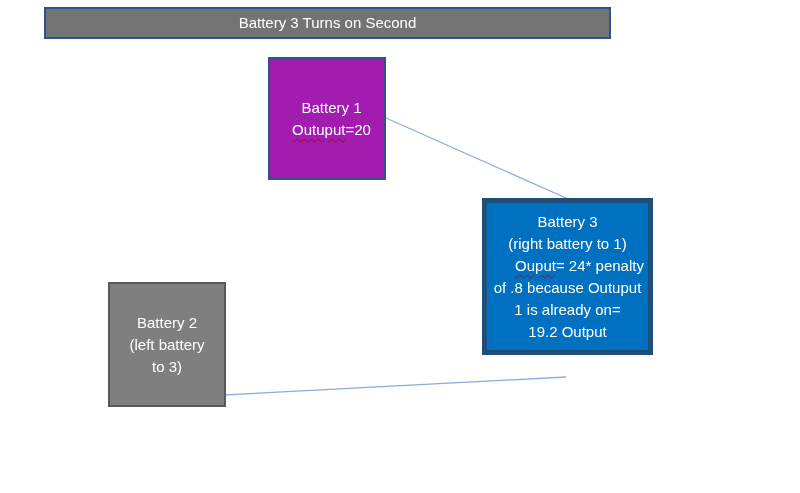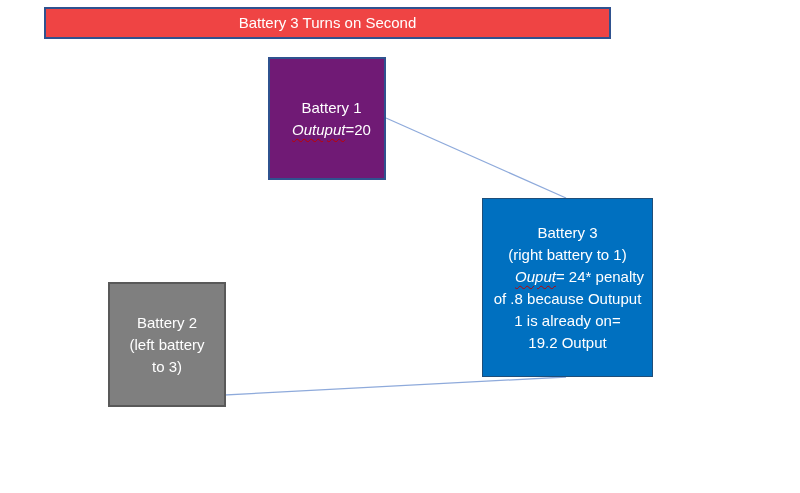--- a/index.html
+++ b/index.html
@@ -47,55 +47,54 @@
     top: 57px;
     width: 118px;
     height: 123px;
     border: 2px solid #2F528F;
     background: #4472C4;
   }
   .battery3 {
     left: 482px;
     top: 198px;
     width: 171px;
-    height: 179px;
-    border: 1px solid #000000;
+    height: 157px;
+    border: 5px solid #000000;
     background: #0070C0;
   }
   .battery2 {
     left: 68px;
     top: 282px;
     width: 118px;
     height: 125px;
     border: 2px solid #595959;
     background: #7F7F7F;
   }
   .misspell {
     text-decoration: underline;
     text-decoration-style: wavy;
     text-decoration-thickness: 1px;
     text-underline-offset: 3px;
-    font-style: italic;
   }
 </style>
 </head>
 <body>
 
 <div class="canvas">
 
   <svg class="connectors" xmlns="http://www.w3.org/2000/svg" viewBox="0 0 800 493">
     <line x1="386" y1="118" x2="566" y2="198" stroke-width="1.3" stroke="#8EAADB"></line>
     <line x1="186" y1="397" x2="566" y2="377" stroke-width="1.3" stroke="#8EAADB"></line>
   </svg>
 
-  <div class="shape title-bar" style="background-color: #ef4444; border-color: rgb(47, 82, 143); color: rgb(255, 255, 255);">
+  <div class="shape title-bar" style="background-color: #737373; border-color: rgb(47, 82, 143); color: rgb(255, 255, 255);">
     <span>Battery 3 Turns on Second</span>
   </div>
 
-  <div class="shape battery1" style="background-color: #701a75; border-color: rgb(47, 82, 143); color: rgb(255, 255, 255); padding-left: 9px;">
+  <div class="shape battery1" style="background-color: #a21caf; border-color: rgb(47, 82, 143); color: rgb(255, 255, 255); padding-left: 9px;">
     <div>
       <div>Battery 1</div>
       <div><span class="misspell" style="text-decoration-color: rgb(192, 0, 0);">Outuput</span><span>=20</span></div>
     </div>
   </div>
 
   <div class="shape battery3" style="background-color: rgb(0, 112, 192); border-color: rgb(31, 78, 121); color: rgb(255, 255, 255);">
     <div>
       <div>Battery 3</div>
       <div>(right battery to 1)</div>

